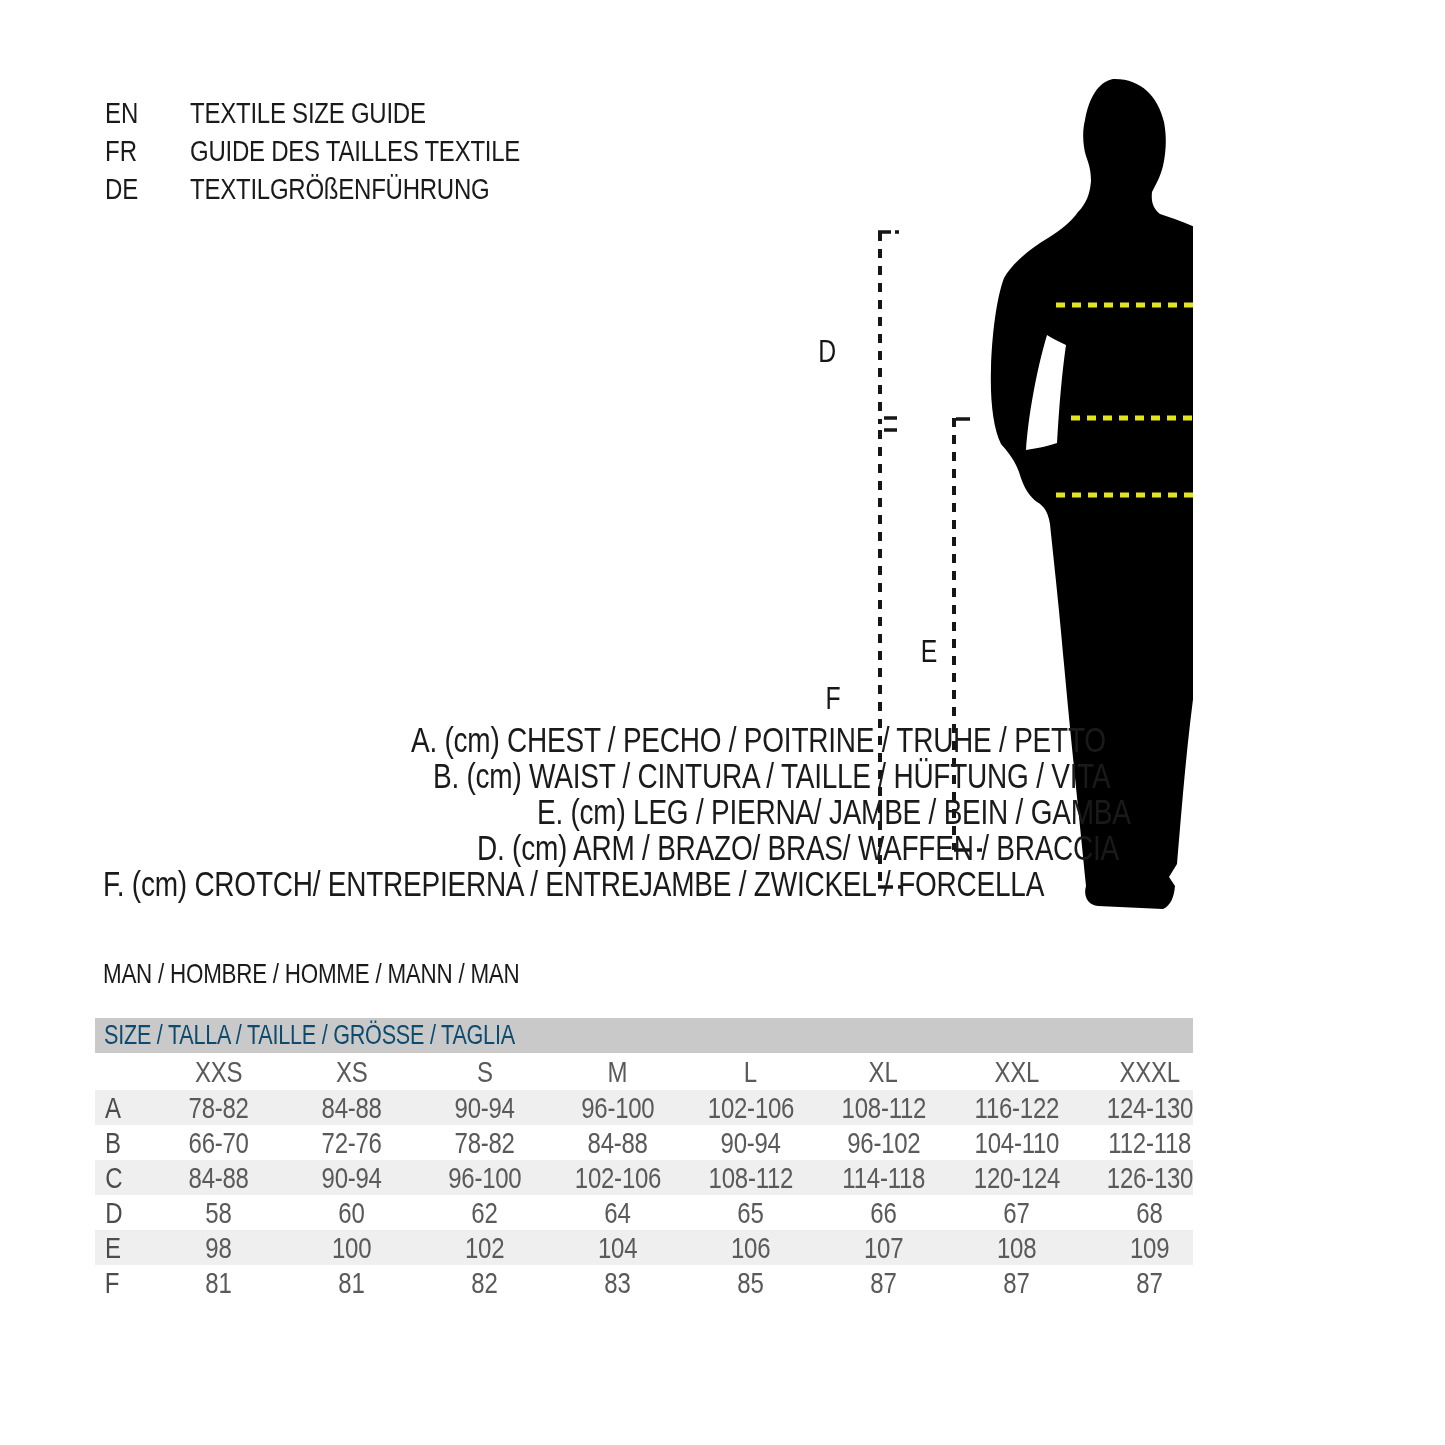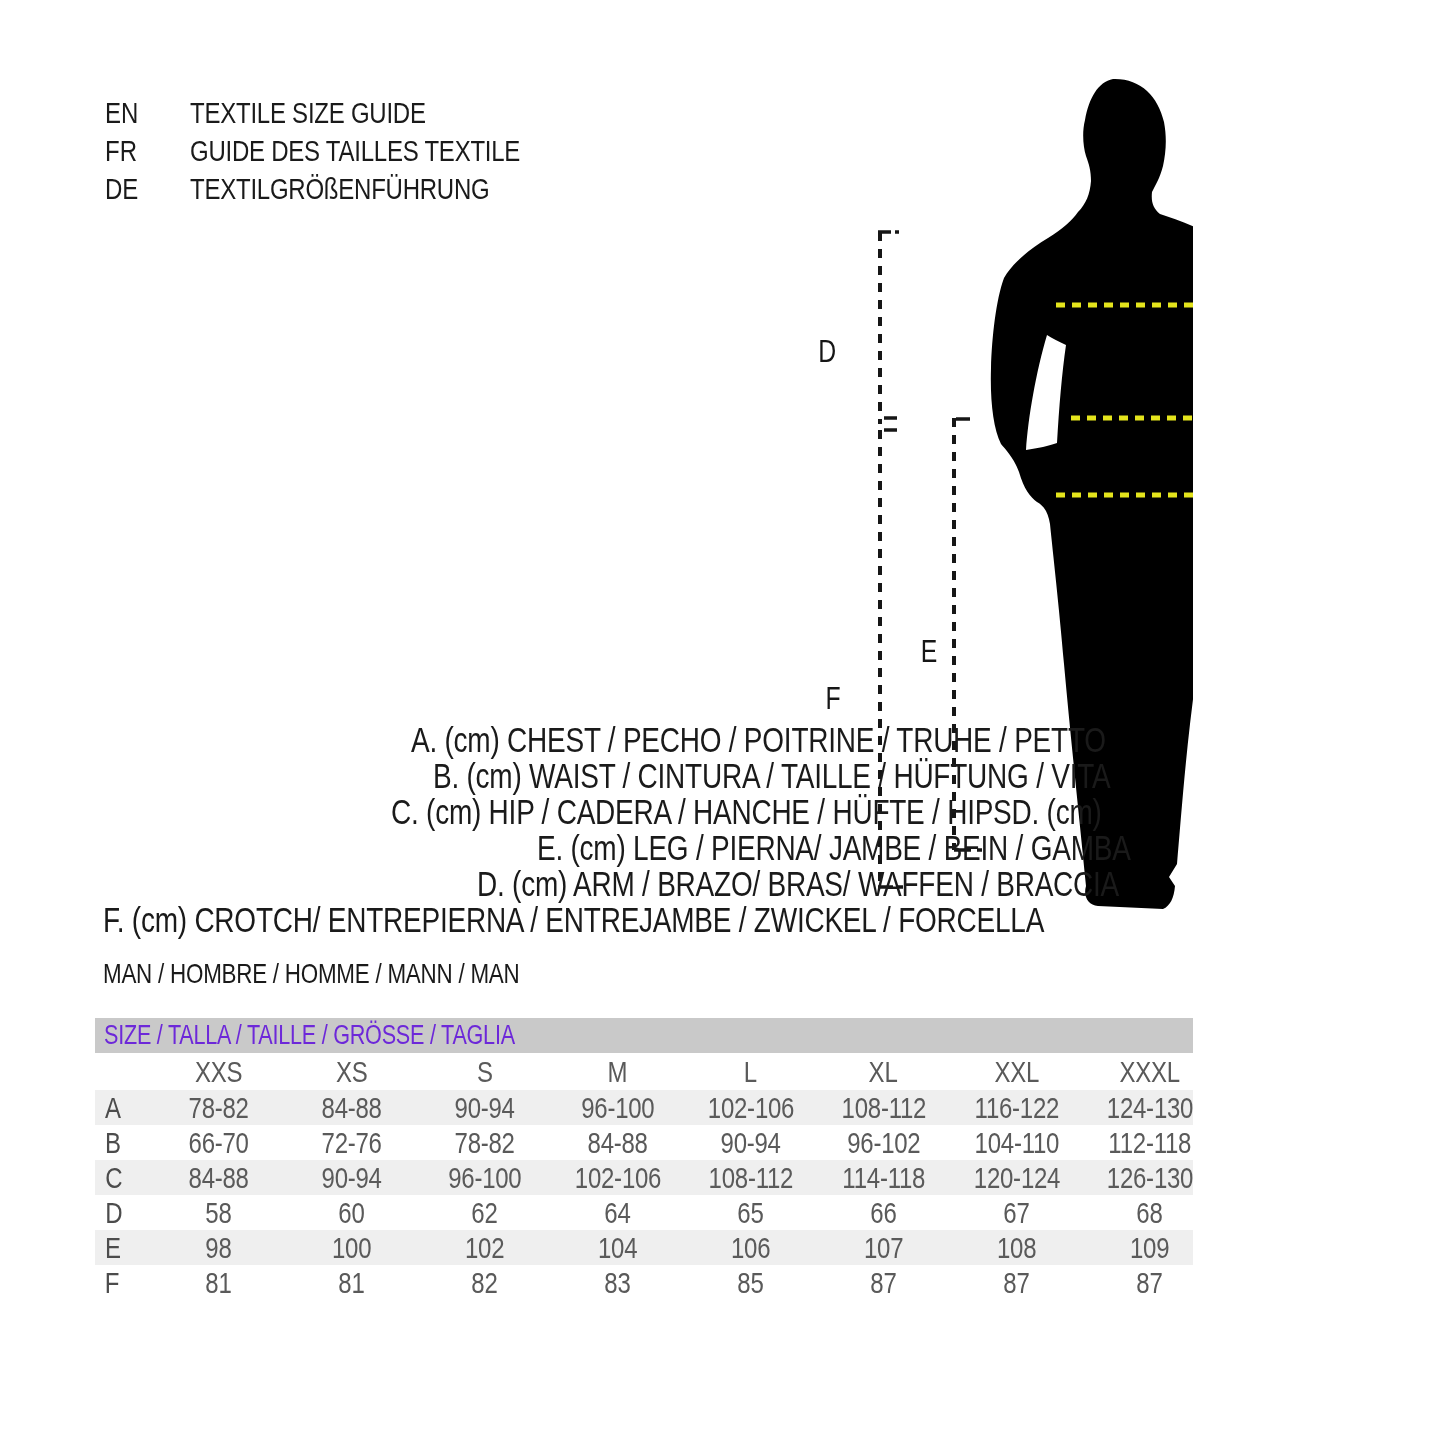--- a/index.html
+++ b/index.html
@@ -21,21 +21,21 @@
 
   
   .legend-block { position:absolute; left:103px; top:722px; }
   .legend-row { height:36px; line-height:36px; font-size:35px;text-align:right; }
 
   
   .category { position:absolute; left:103px; top:956px; height:36px; line-height:36px; font-size:28px; }
 
   
   .size-table { position:absolute; left:95px; top:1018px; width:1253px; }
-  .t-head { height:35px; line-height:35px; background:#c9c9c9; color:#6d28d9; font-size:27px; padding-left:9px; }
+  .t-head { height:35px; line-height:35px; background:#c9c9c9; color:#0c4a6e; font-size:27px; padding-left:9px; }
   .t-cols, .t-row { display:grid; grid-template-columns:57px repeat(8,133px) 1fr; font-size:30px; color:#5a5a5a; }
   .t-cols { height:37px; }
   .t-row  { height:35px; }
   .t-row.stripe { background:#efefef; }
   .t-cell { display:flex; align-items:center; justify-content:center; overflow:hidden; }
   .t-label { justify-content:flex-start; padding-left:8px; color:#4c4c4c; }
 </style>
 </head>
 <body>
 
@@ -108,21 +108,20 @@
   <div class="marker" style="left:1328px;top:305px"><span class="condc">A</span></div>
   <div class="marker" style="left:1328px;top:418px"><span class="condc">B</span></div>
   <div class="marker" style="left:1330px;top:495px"><span class="condc">C</span></div>
   <div class="marker" style="left:827px;top:352px"><span class="condc">D</span></div>
   <div class="marker" style="left:929px;top:652px"><span class="condc">E</span></div>
   <div class="marker" style="left:833px;top:699px"><span class="condc">F</span></div>
 
   <section class="legend-block" id="legend-block">
       <div class="legend-row"><span class="cond">A. (cm) CHEST / PECHO / POITRINE / TRUHE / PETTO</span></div>
       <div class="legend-row"><span class="cond">B. (cm) WAIST / CINTURA / TAILLE / HÜFTUNG / VITA</span></div>
-      <div class="legend-row"><span class="cond">C. (cm) HIP / CADERA / HANCHE / HÜFTE / HIPSD. (cm)</span></div>
       <div class="legend-row"><span class="cond">E. (cm) LEG / PIERNA/ JAMBE / BEIN / GAMBA</span></div>
       <div class="legend-row"><span class="cond">D. (cm) ARM / BRAZO/ BRAS/ WAFFEN / BRACCIA</span></div>
       <div class="legend-row"><span class="cond">F. (cm) CROTCH/ ENTREPIERNA / ENTREJAMBE / ZWICKEL / FORCELLA</span></div>
     </section>
 
   <div class="category">
     <span class="cond">MAN / HOMBRE / HOMME / MANN / MAN</span>
   </div>
 
   <div class="size-table">

